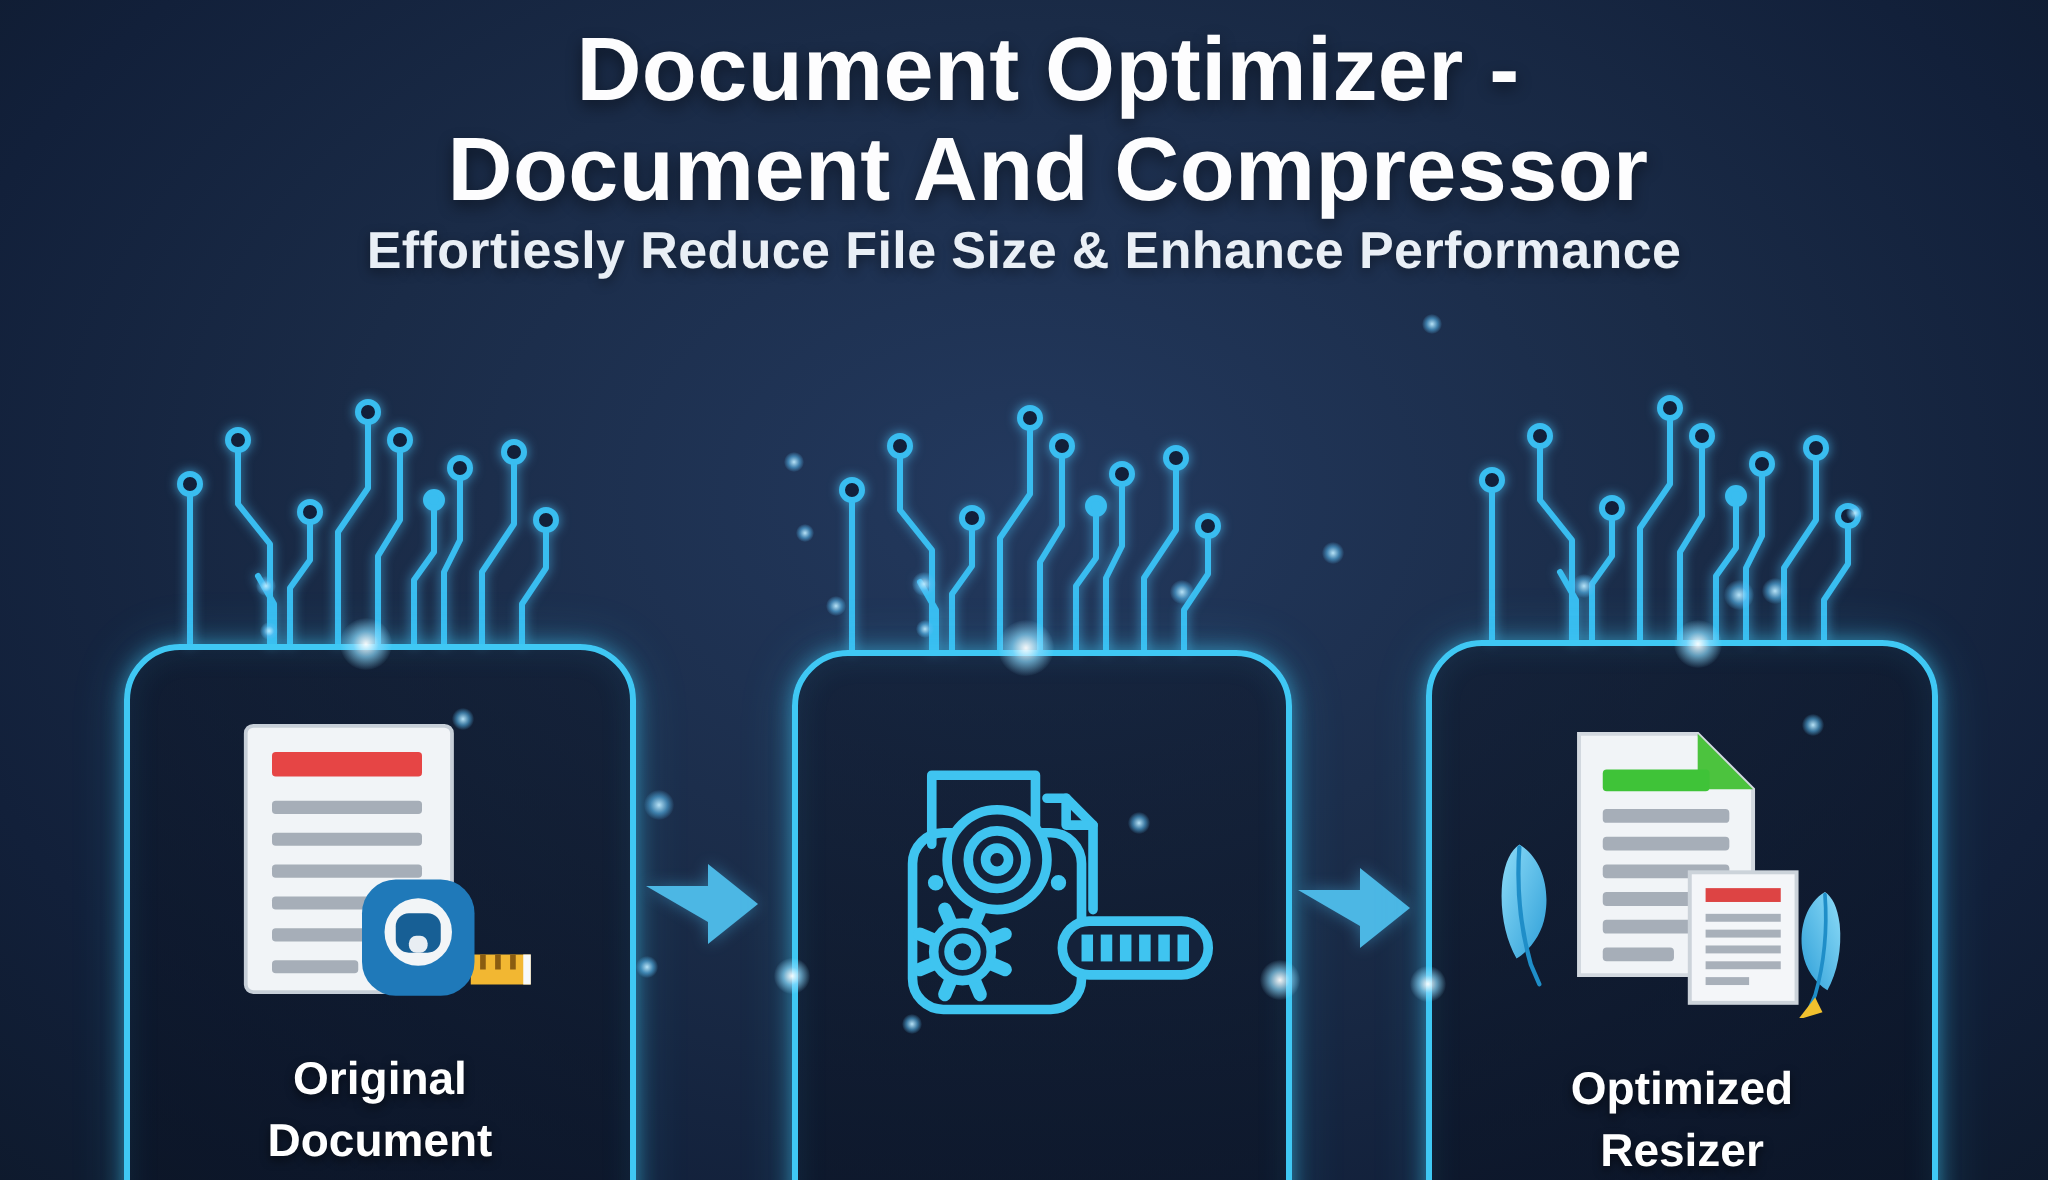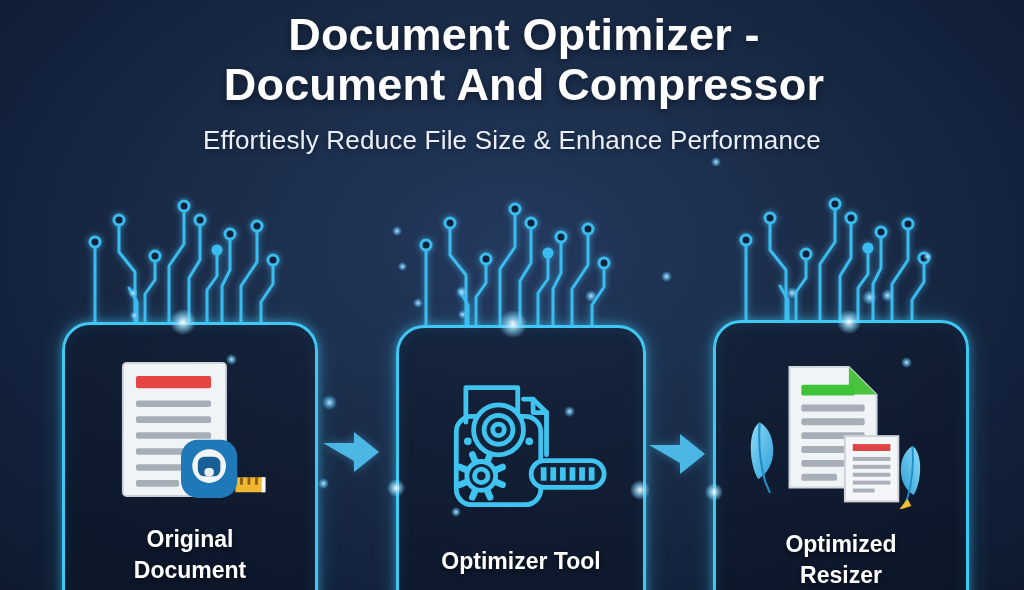--- a/index.html
+++ b/index.html
@@ -9,21 +9,21 @@
     background:
       radial-gradient(900px 620px at 50% 42%, #23395e 0%, #1a2b47 38%, #12203a 62%, #0d1829 85%, #0b1524 100%);
   }
   .hdr{position:absolute;top:0;left:0;right:0;text-align:center;}
   .title-line{
     font-size:45px;line-height:50px;font-weight:700;color:#fdfdfe;
     text-shadow:0 3px 8px rgba(0,0,0,.45);letter-spacing:.2px;
   }
   .title-wrap{margin-top:10px;padding-left:24px;}
   .subtitle{
-    margin-top:15px;font-size:26px;font-weight:400;color:#e9eff6;
+    font-size:26px;font-weight:700;color:#e9eff6;
     text-shadow:0 2px 6px rgba(0,0,0,.4);letter-spacing:.2px;
   }
   .circuit{
     position:absolute;width:240px;height:128px;
     filter:drop-shadow(0 0 3px rgba(80,200,255,.7));
   }
   .card{
     position:absolute;width:250px;height:330px;
     border:3px solid #3fc8f4;border-radius:28px;
     background:linear-gradient(180deg, rgba(12,21,38,.50), rgba(10,18,34,.65));
@@ -170,21 +170,20 @@
         <g fill="#3fc4f0">
           <rect x="106" y="93" width="6" height="14"></rect>
           <rect x="116" y="93" width="6" height="14"></rect>
           <rect x="126" y="93" width="6" height="14"></rect>
           <rect x="136" y="93" width="6" height="14"></rect>
           <rect x="146" y="93" width="6" height="14"></rect>
           <rect x="156" y="93" width="6" height="14"></rect>
         </g>
       </g>
     </svg>
-    <div class="card-label" style="top:218px">Optimizer Tool</div>
   </div>
 
   <svg class="arrow" style="left:649px;top:434px" viewBox="0 0 56 40">
       <use href="#arrow-sym"></use>
     </svg>
 
   <div class="card" style="left:713px;top:320px;width:250px">
     <svg class="card-icon" style="left:30px;top:38px;width:178px" viewBox="0 0 180 150">
       <g transform="translate(-2,62) scale(0.72)">
         <path d="M22,0 C36,8 44,28 40,50 C38,62 30,74 20,80 C12,66 8,46 10,26 C12,12 16,4 22,0 Z" fill="url(#fg)"></path>

